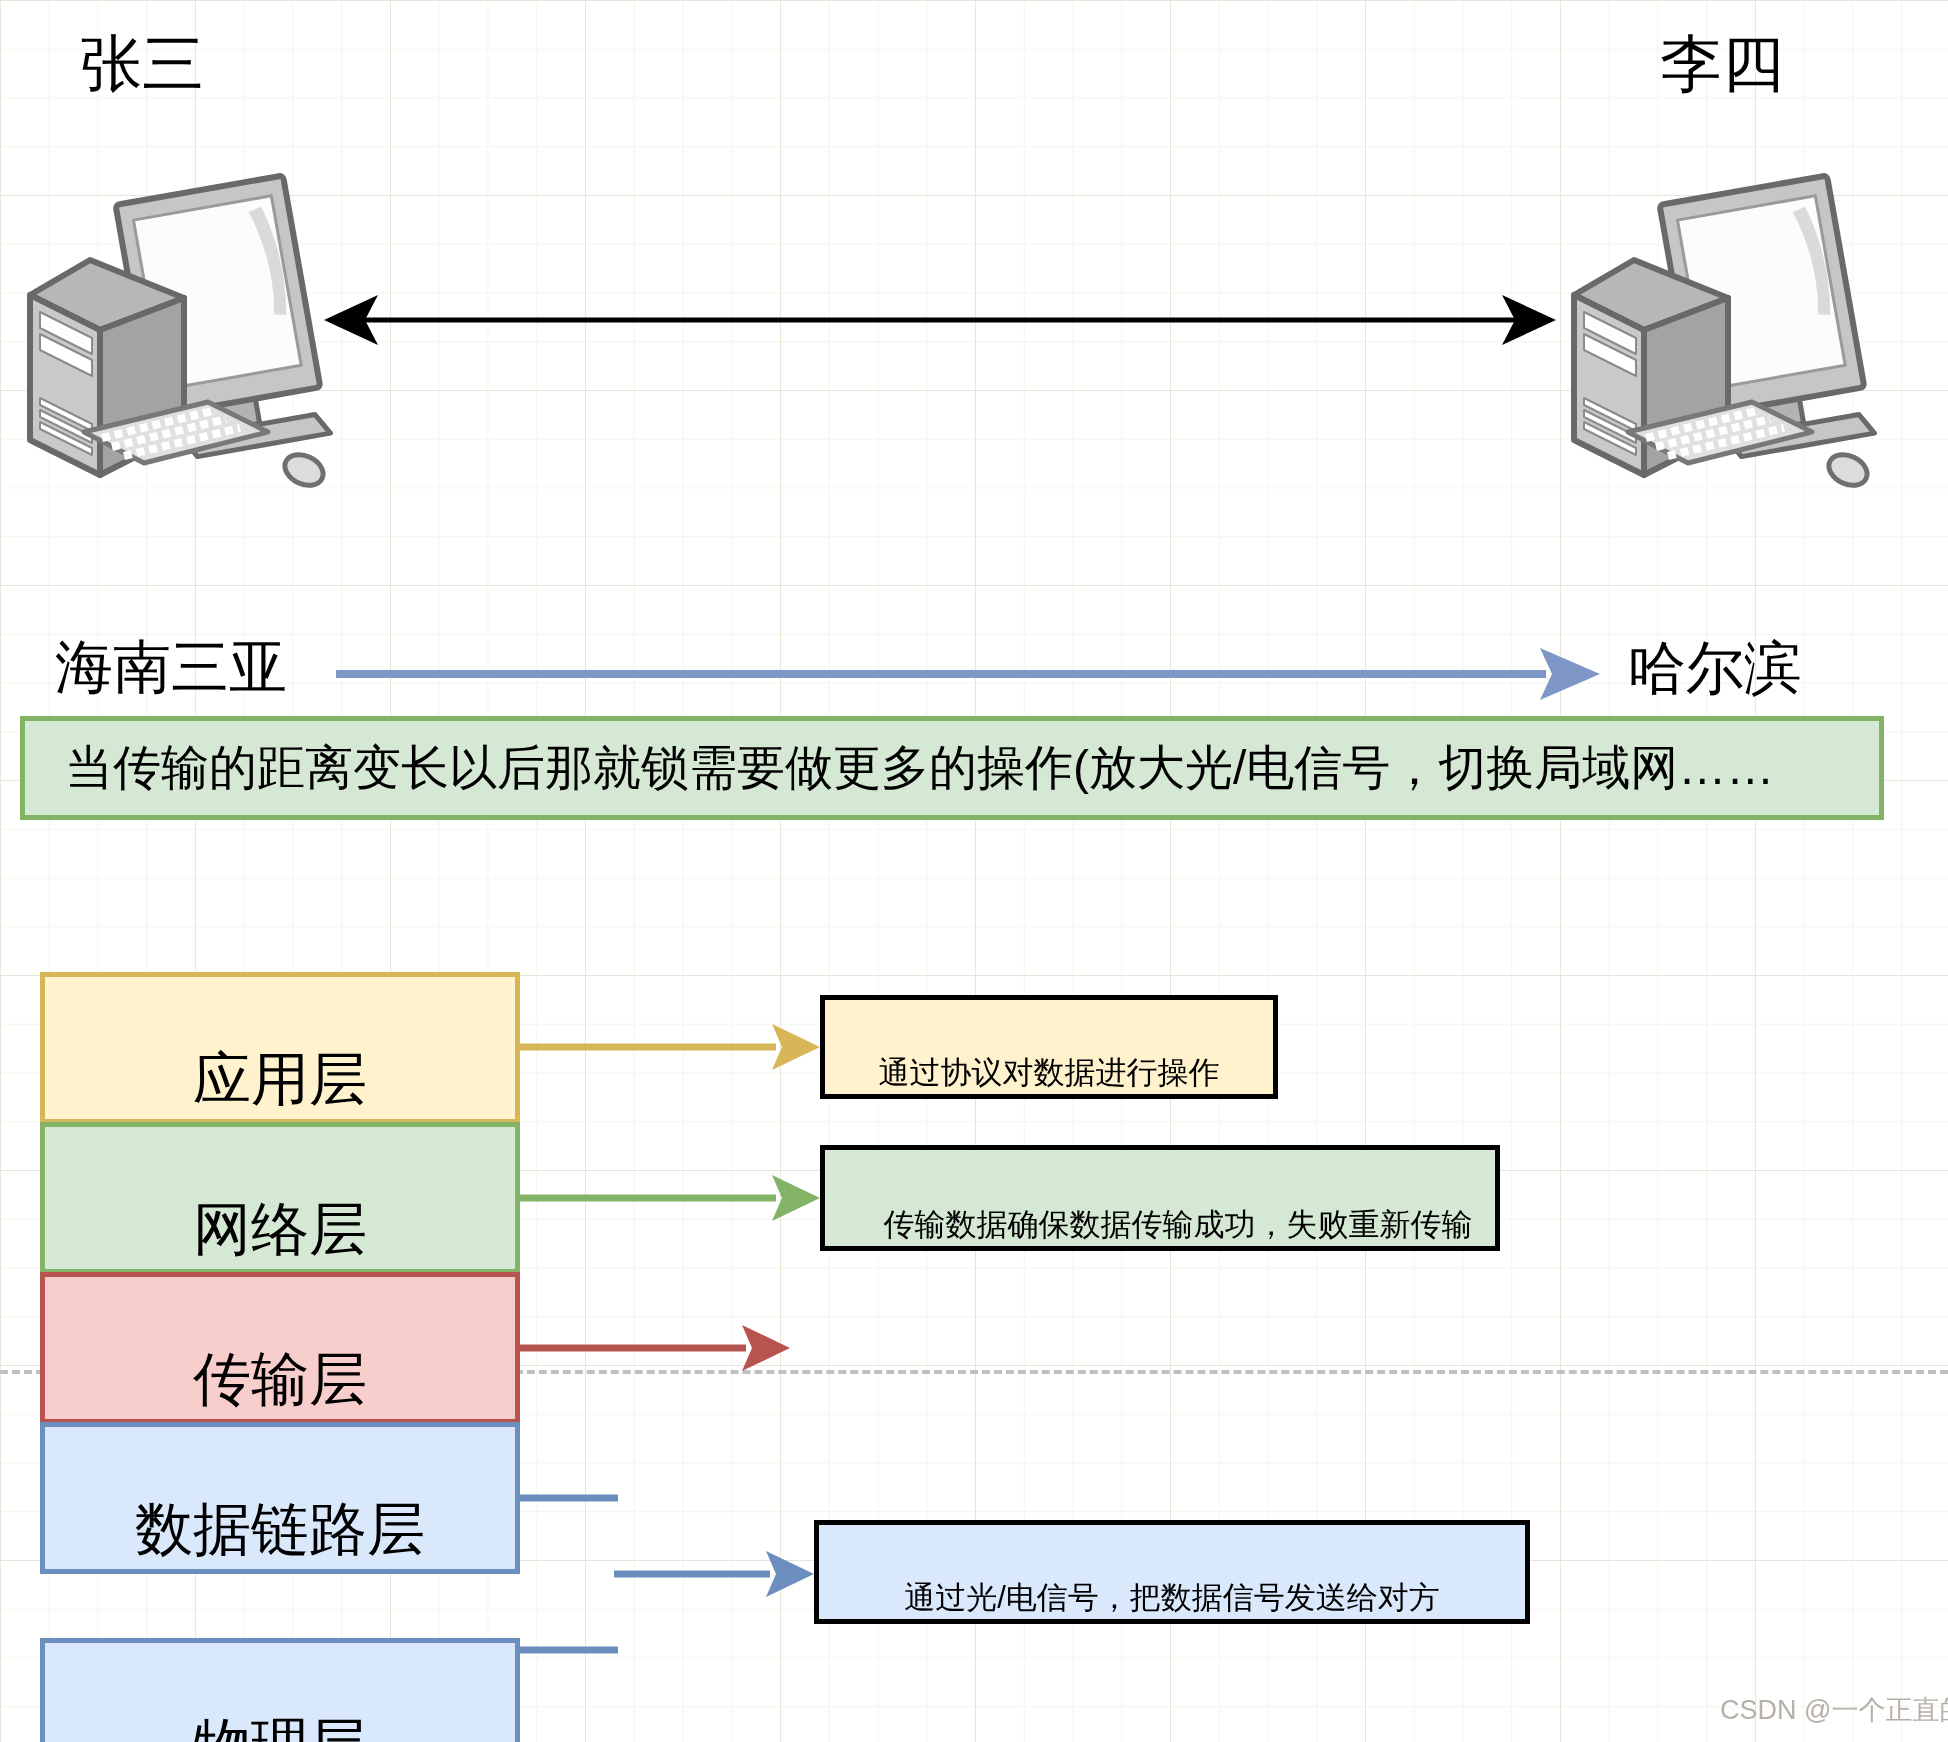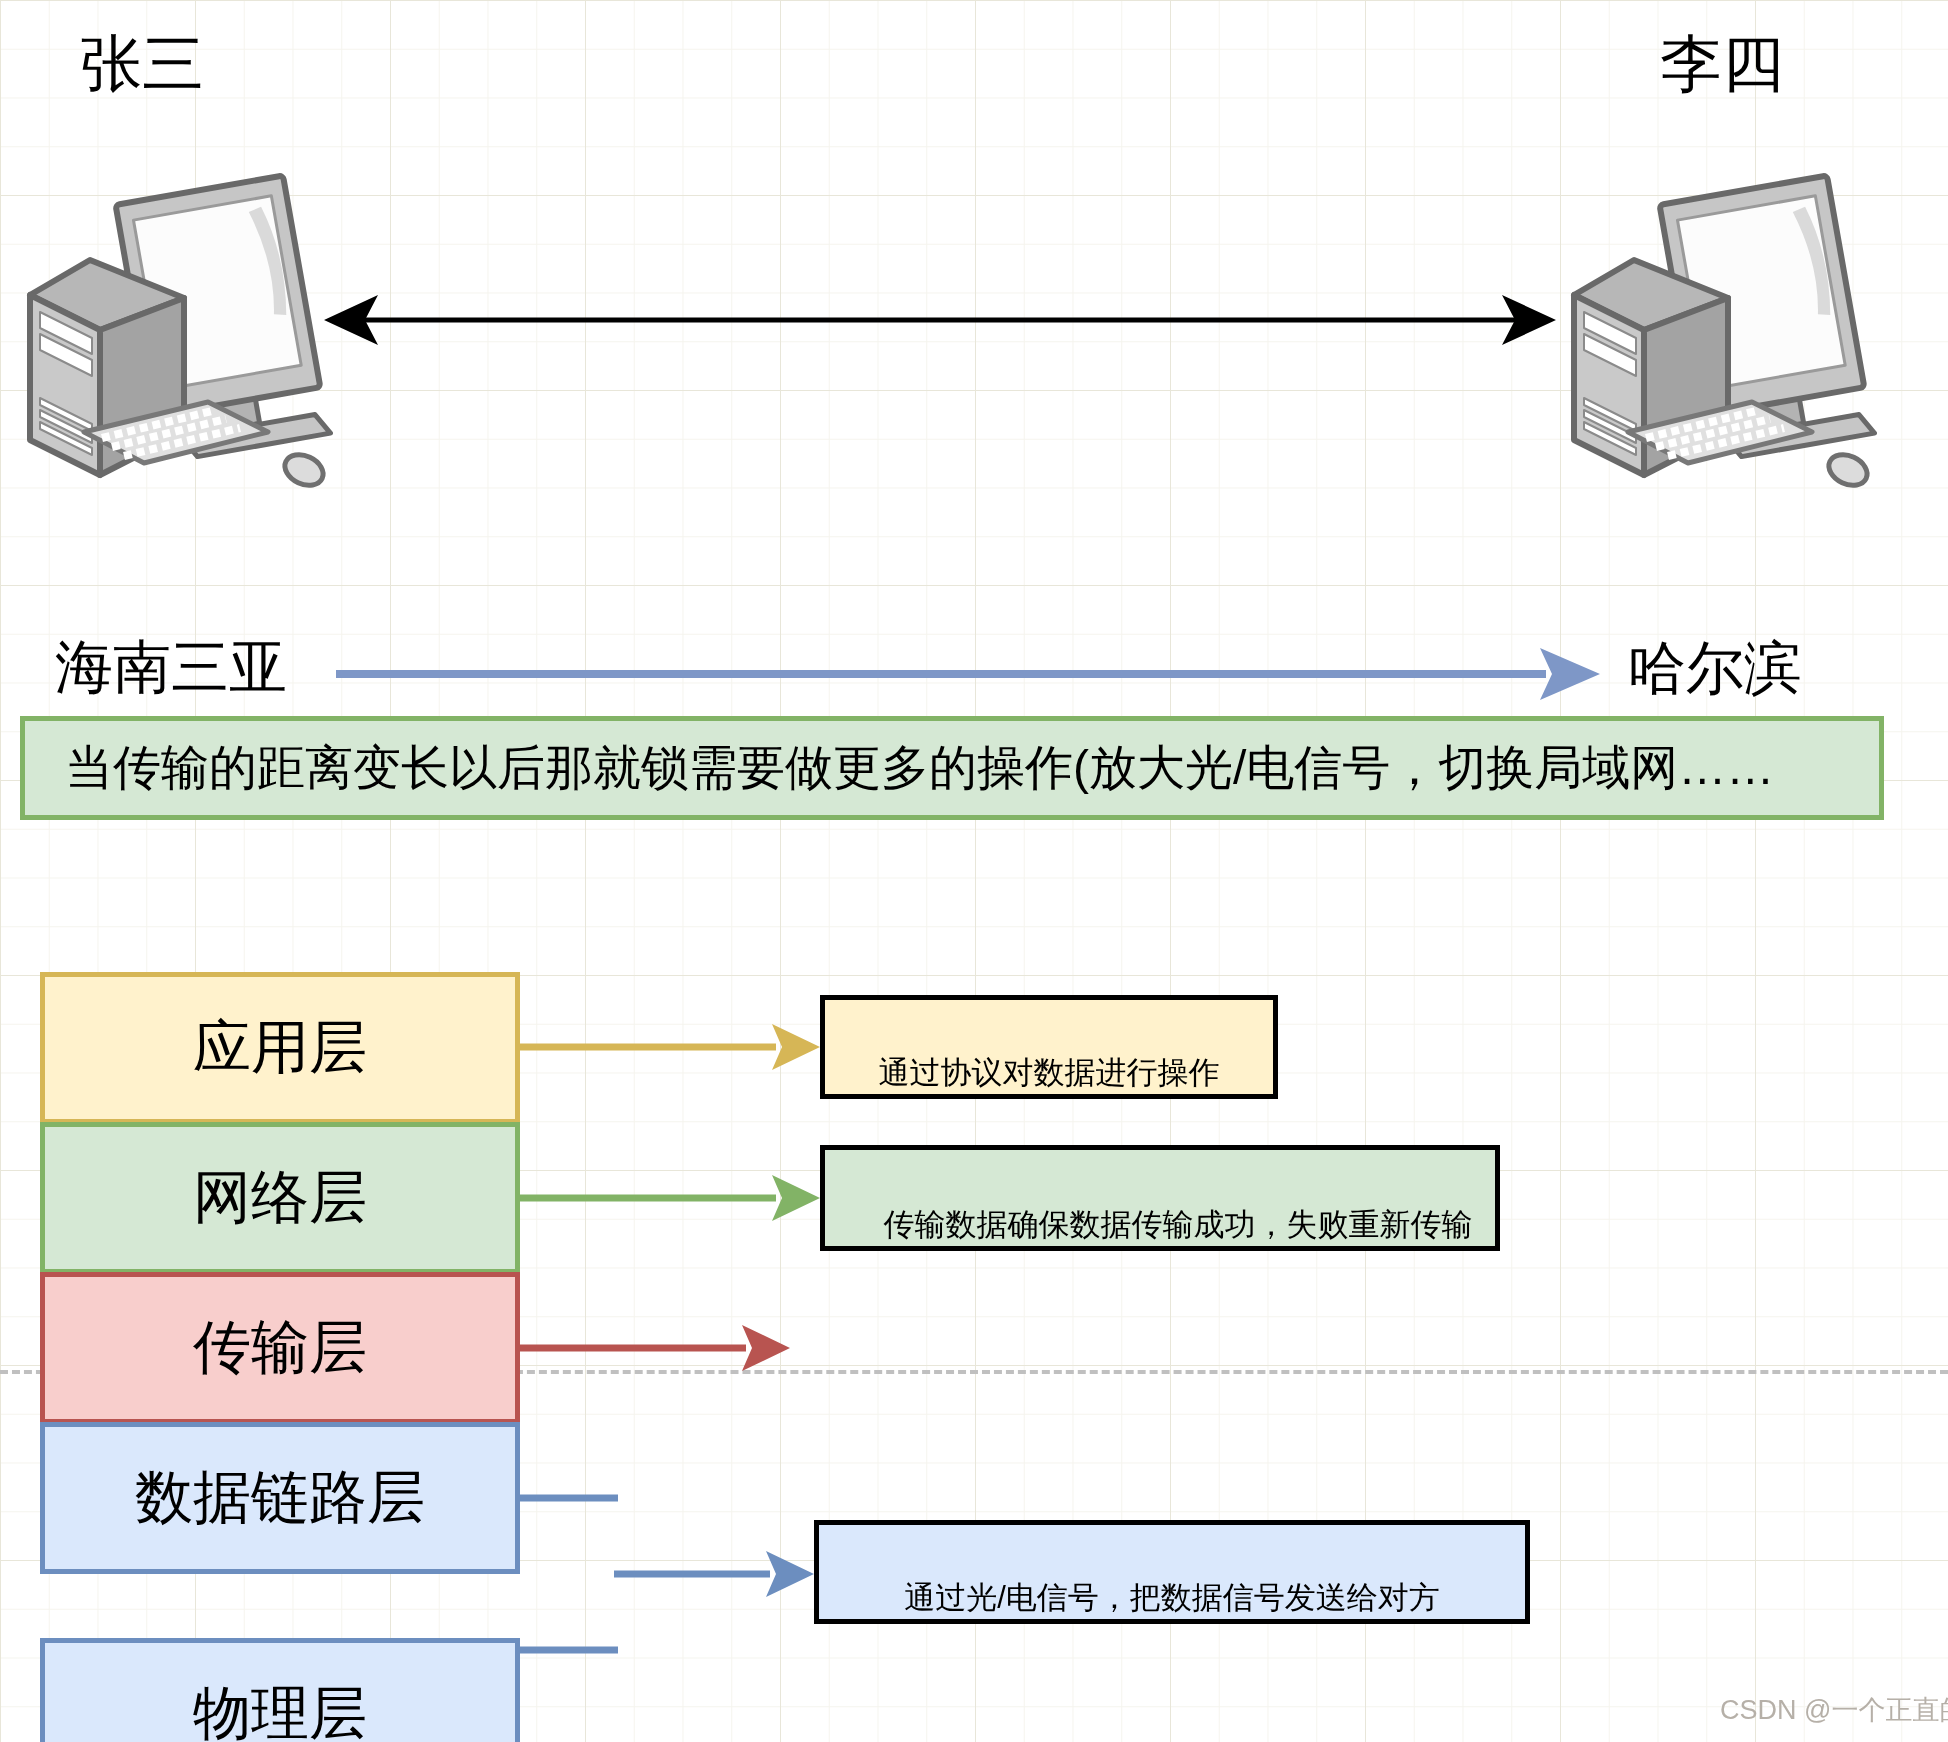--- a/index.html
+++ b/index.html
@@ -22,21 +22,21 @@
   .city-label{font-size:58px;line-height:1.1;white-space:nowrap;z-index:3;}
   .note-box{
     left:20px;top:716px;width:1864px;height:104px;
     background:#D5E8D4;border:5px solid #82B366;
     box-sizing:border-box;display:flex;align-items:center;
     padding-left:40px;font-size:48px;white-space:nowrap;z-index:2;
   }
   .layer-box{
     left:40px;width:480px;height:152px;
     box-sizing:border-box;border:5px solid;
-    display:flex;align-items:center;justify-content:center;
+    display:flex;align-items:flex-end;justify-content:center;
     font-size:58px;white-space:nowrap;z-index:2;
   }
   .layer-yellow{background:#FFF2CC;border-color:#D6B656;}
   .layer-green{background:#D5E8D4;border-color:#82B366;}
   .layer-red{background:#F8CECC;border-color:#B85450;}
   .layer-blue{background:#DAE8FC;border-color:#6C8EBF;}
   .desc-box{
     box-sizing:border-box;border:5px solid;
     display:flex;align-items:flex-end;justify-content:center;
     font-size:31px;white-space:nowrap;z-index:2;

